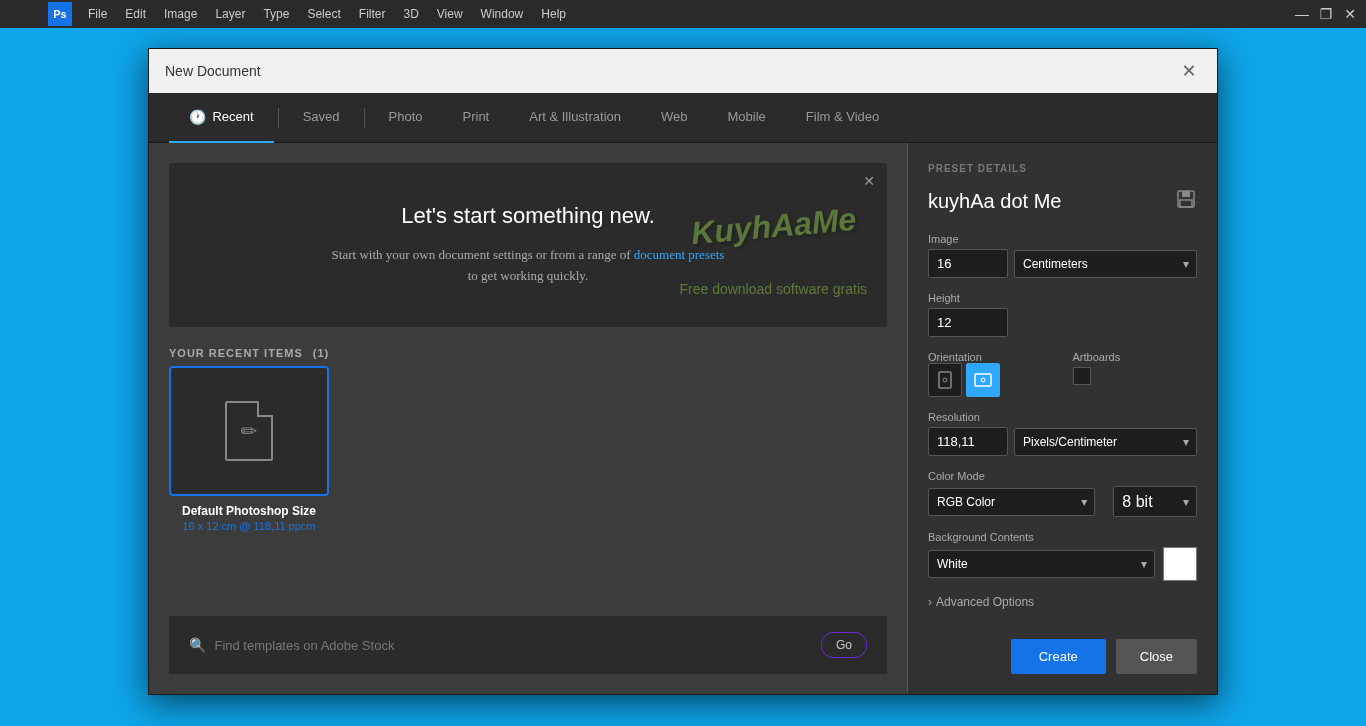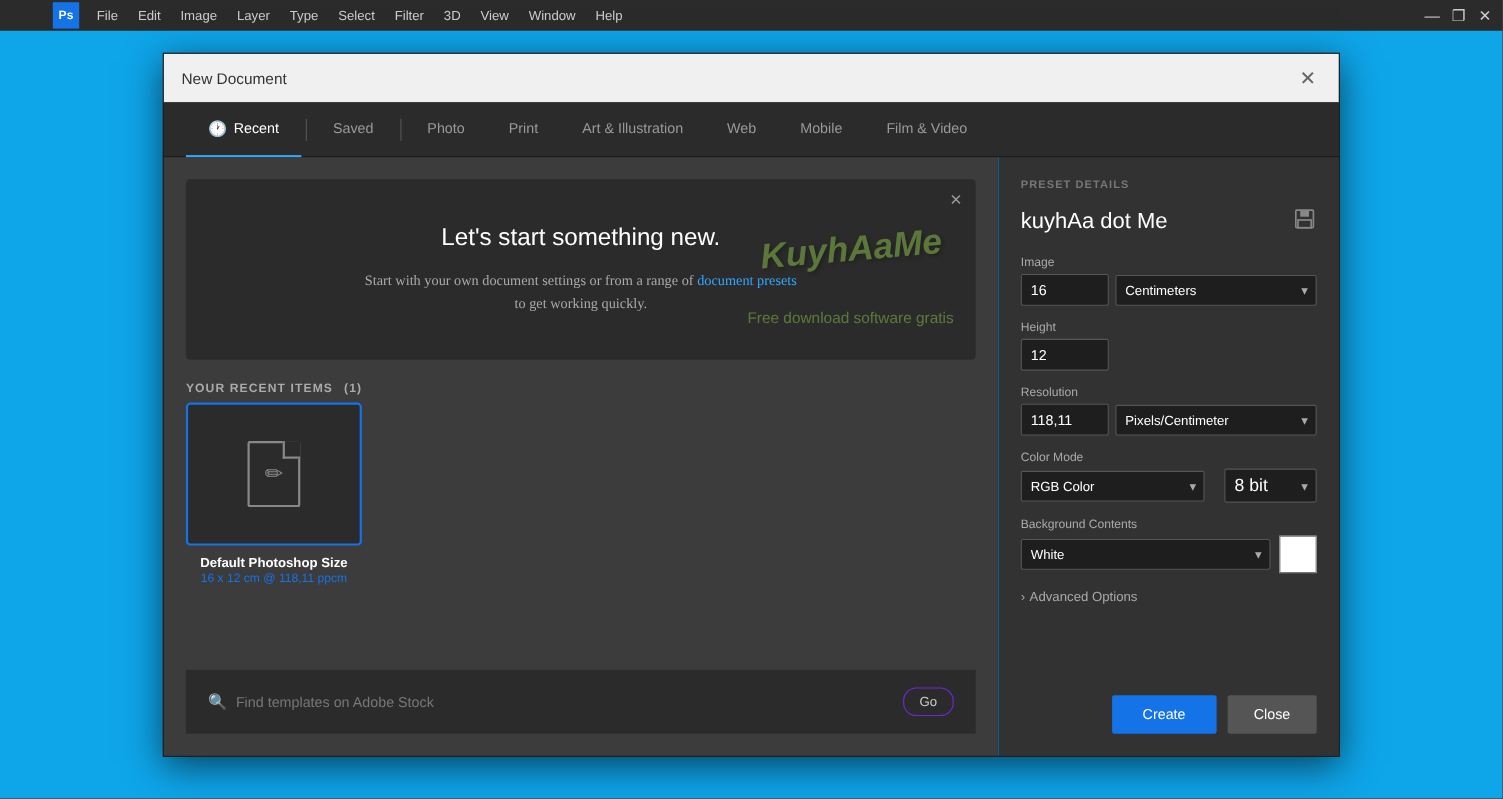--- a/index.html
+++ b/index.html
@@ -763,20 +763,43 @@
           </div>
         </div>
 
         <div class="field-row">
           <div class="field-label">Height</div>
           <div class="field-input-row">
             <input class="num-input" type="text" value="12" style="">
           </div>
         </div>
 
+        <div class="orientation-artboards-row">
+          <div class="orient-section">
+            <div class="field-label">Orientation</div>
+            <div class="orient-buttons">
+              <div class="orient-btn">
+                <svg width="14" height="18" viewBox="0 0 14 18">
+                  <rect x="1" y="1" width="12" height="16" rx="1" fill="none" stroke="#888" stroke-width="1.5"></rect>
+                  <circle cx="7" cy="9" r="2" fill="none" stroke="#888" stroke-width="1"></circle>
+                </svg>
+              </div>
+              <div class="orient-btn active">
+                <svg width="18" height="14" viewBox="0 0 18 14">
+                  <rect x="1" y="1" width="16" height="12" rx="1" fill="none" stroke="#fff" stroke-width="1.5"></rect>
+                  <circle cx="9" cy="7" r="2" fill="none" stroke="#fff" stroke-width="1"></circle>
+                </svg>
+              </div>
+            </div>
+          </div>
+          <div class="artboards-section">
+            <div class="field-label">Artboards</div>
+            <div class="artboard-checkbox"></div>
+          </div>
+        </div>
 
         <div class="field-row">
           <div class="field-label">Resolution</div>
           <div class="field-input-row">
             <input class="num-input" type="text" value="118,11" style="">
             <div class="dropdown-wrap">
               <select>
                 <option>Pixels/Centimeter</option>
                 <option>Pixels/Inch</option>
               </select>

